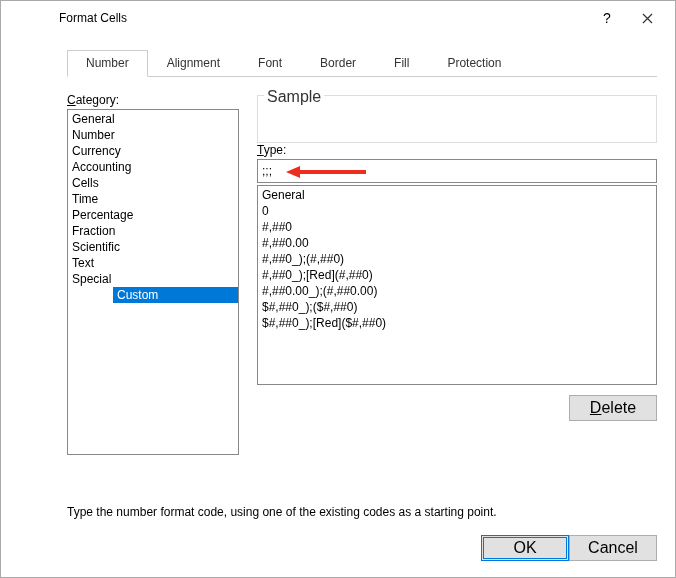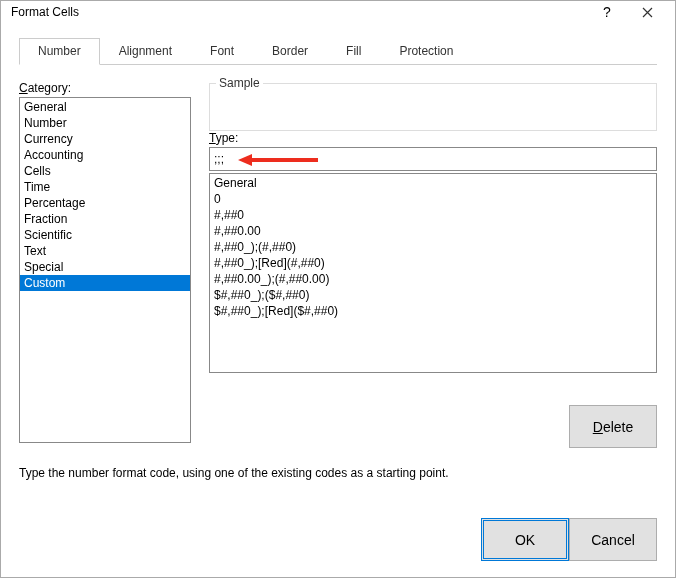--- a/index.html
+++ b/index.html
@@ -11,20 +11,21 @@
     color: #000;
   }
   .window {
     width: 676px;
     height: 578px;
     border: 1px solid #aaa;
     background: #fff;
     display: flex;
     flex-direction: column;
     position: relative;
+    padding-left: 48px;
   }
   .titlebar {
     height: 34px;
     display: flex;
     align-items: center;
     padding: 0 8px 0 10px;
     font-size: 12px;
   }
   .titlebar .title { flex: 1; }
   .titlebar .ctl {
@@ -91,34 +92,35 @@
     background: #fff;
   }
   .listbox .item {
     padding: 1px 4px;
     cursor: default;
     white-space: nowrap;
   }
   .listbox .item.selected {
     background: #0078d7;
     color: #fff;
+    margin-left: 45px;
   }
   .fieldset {
     border: 1px solid #ddd;
     position: relative;
     height: 48px;
     margin-top: 2px;
   }
   .fieldset .legend {
     position: absolute;
     top: -8px;
     left: 6px;
     background: #fff;
     padding: 0 3px;
-    font-size: 12px;
+    font-size: 16px;
     color: #333;
   }
   .type-section { }
   .type-input-wrap {
     position: relative;
     border: 1px solid #888;
     height: 24px;
   }
   .type-input {
     width: 100%;
@@ -149,27 +151,26 @@
     cursor: default;
     white-space: nowrap;
   }
   .rightbuttons {
     display: flex;
     justify-content: flex-end;
     margin-top: 10px;
   }
   .btn {
     min-width: 88px;
-    height: 43px;
+    height: 26px;
     border: 1px solid #adadad;
     background: #e1e1e1;
     font-family: inherit;
-    font-size: 14px;
+    font-size: 16px;
     cursor: pointer;
-    margin-top: 22px;
   }
   .helptext {
     margin-top: 18px;
     color: #000;
   }
   .footer {
     display: flex;
     justify-content: flex-end;
     gap: 0;
     padding: 0 18px 16px 0;

